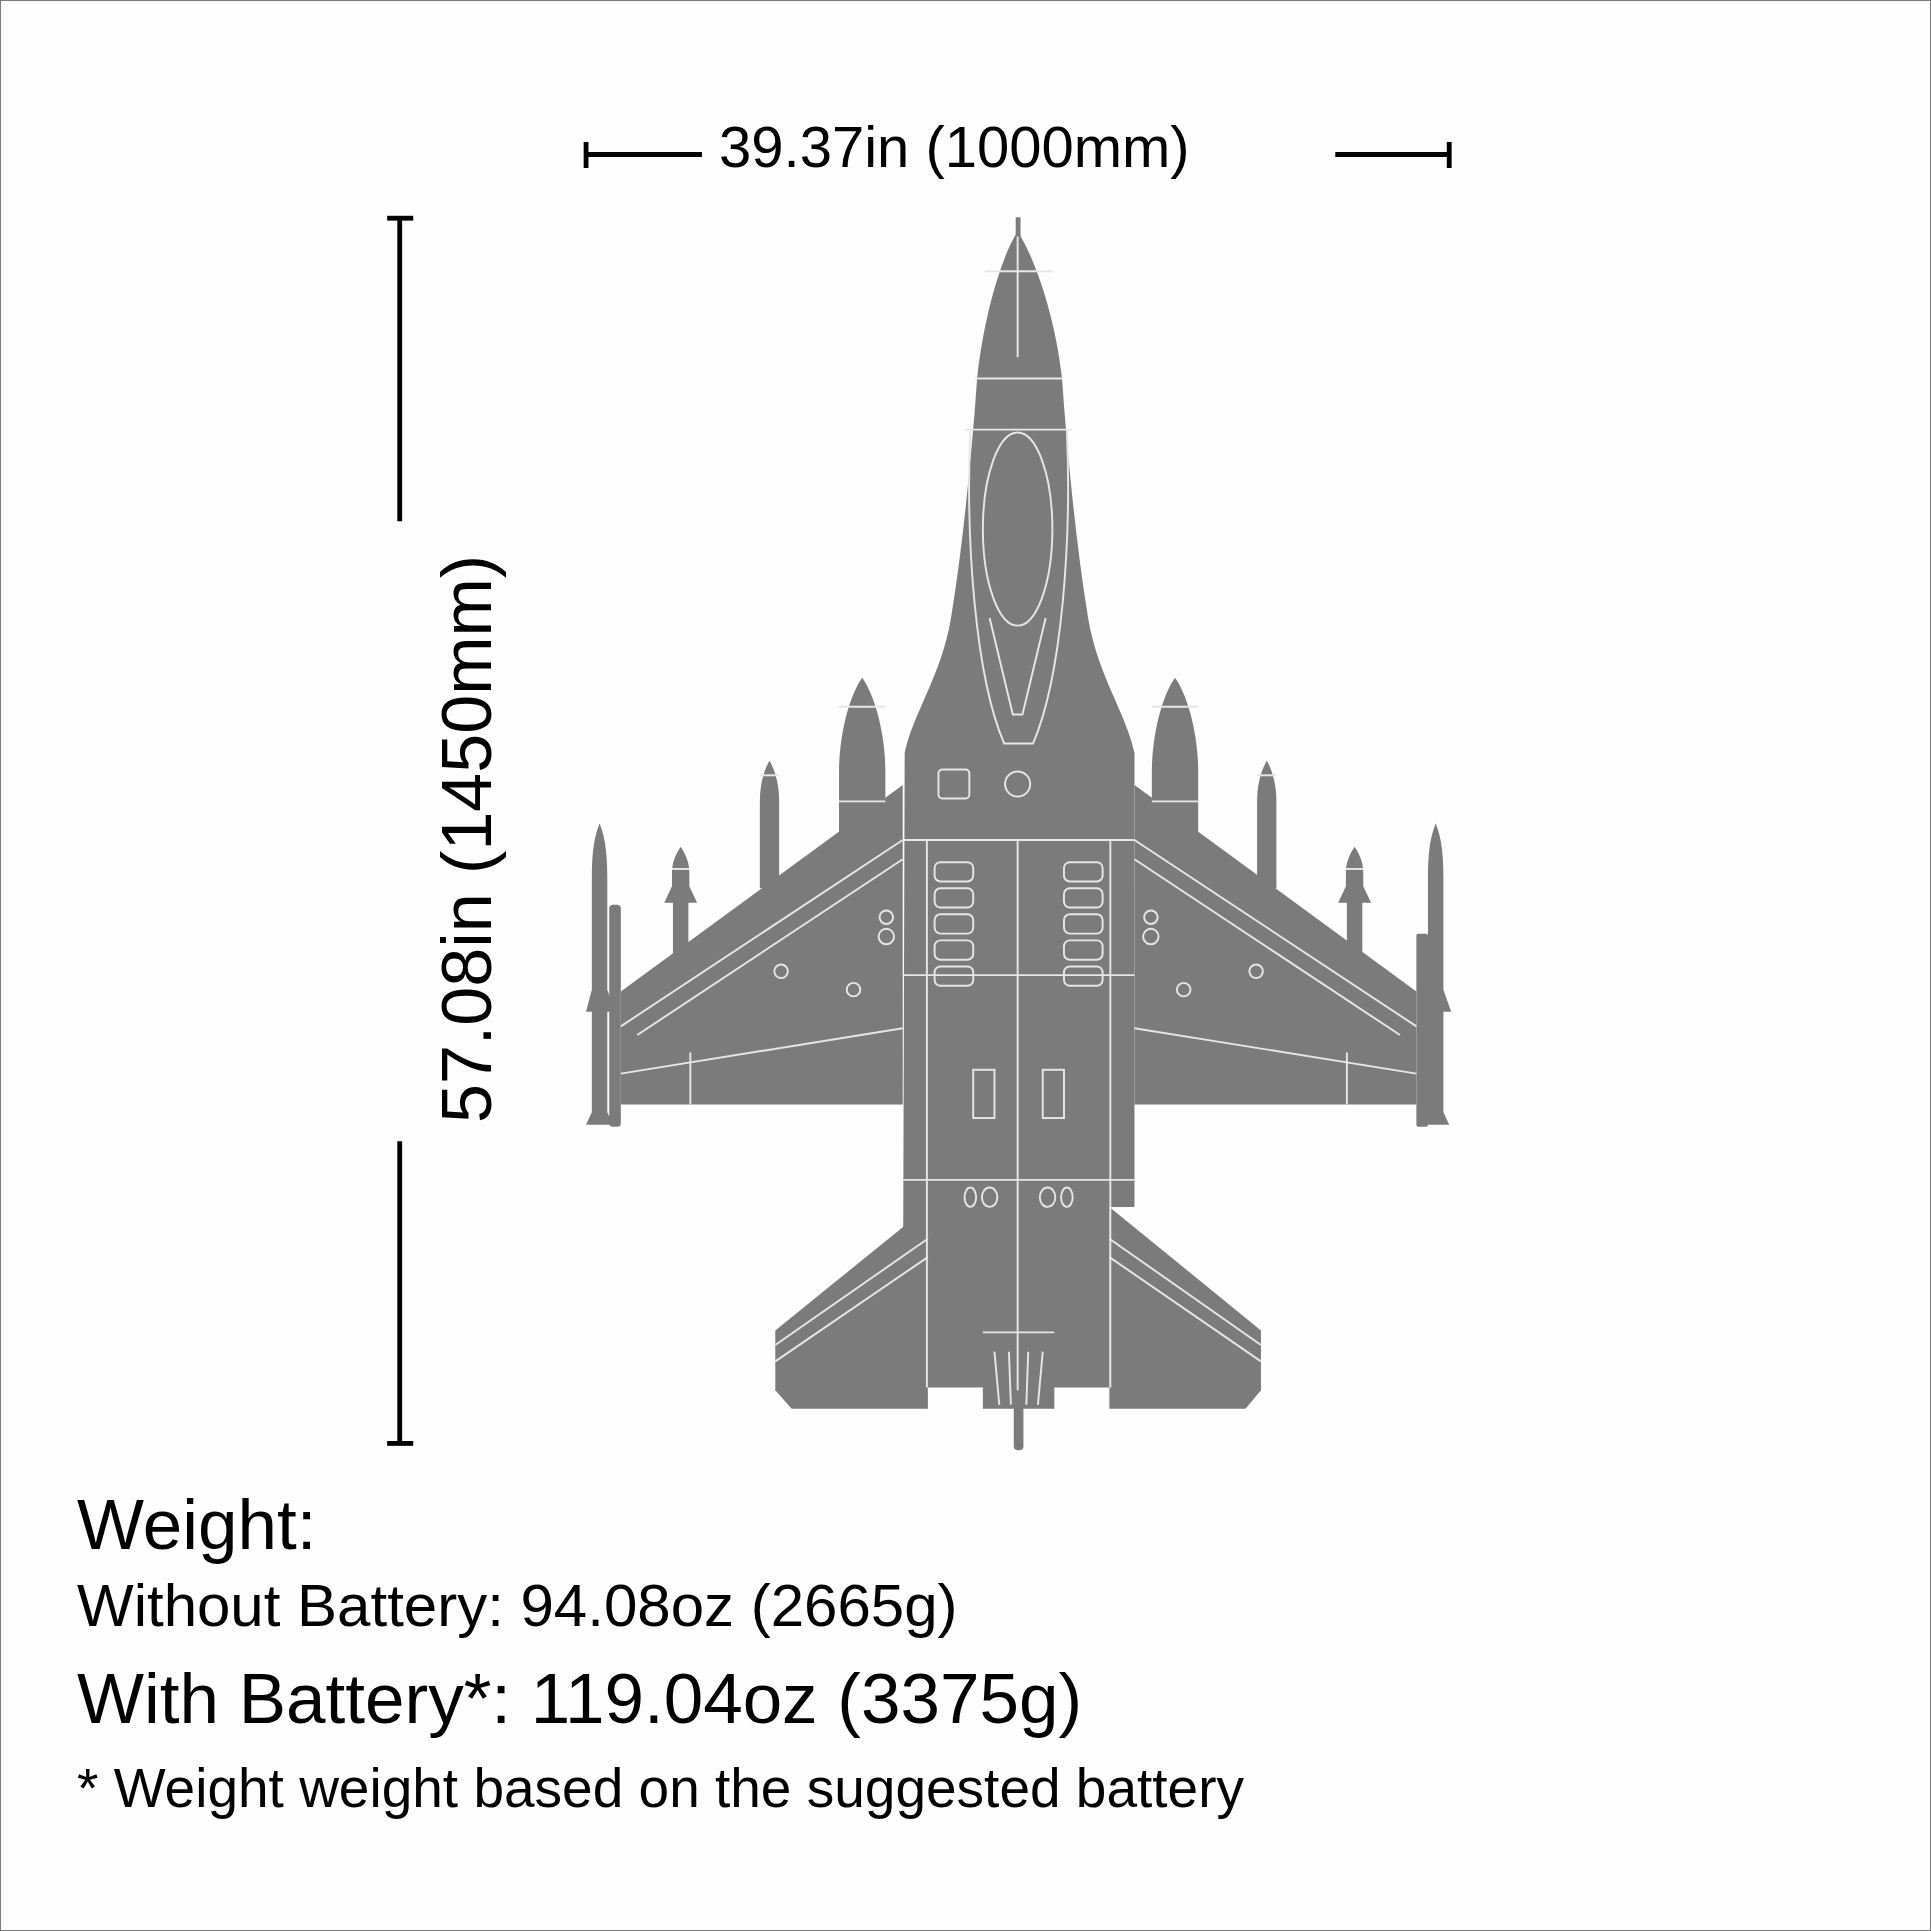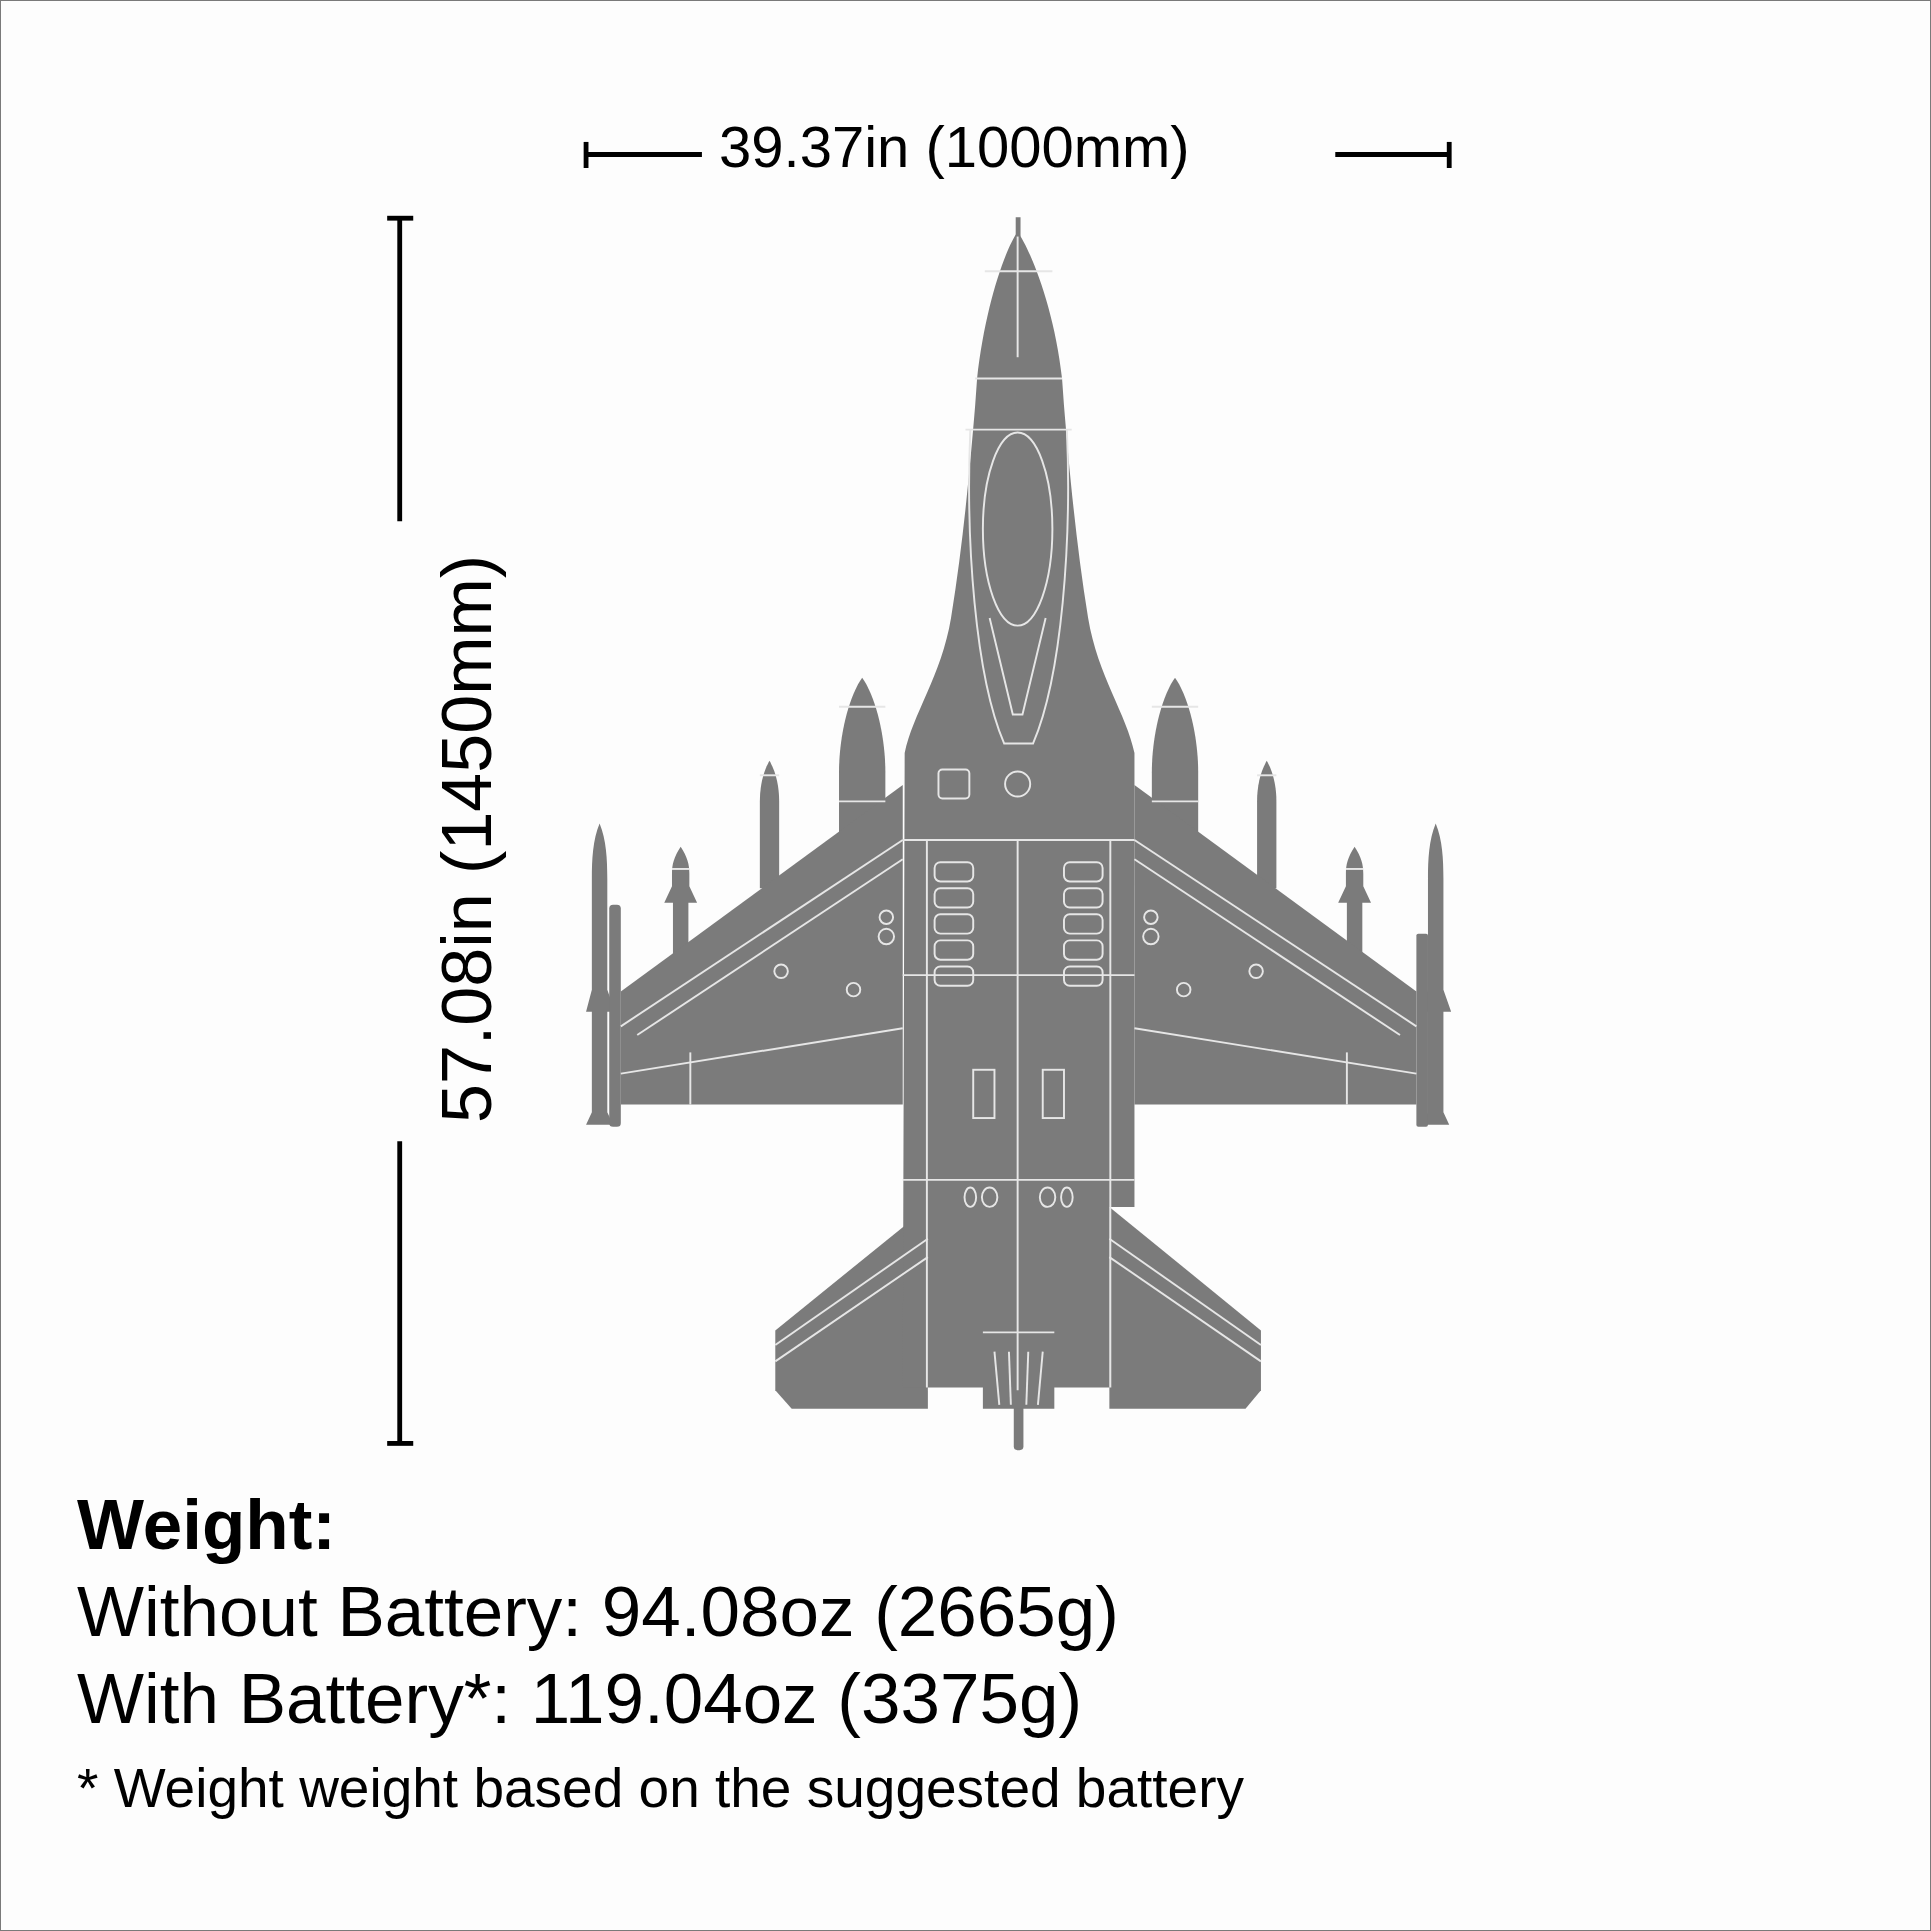--- a/index.html
+++ b/index.html
@@ -2,22 +2,22 @@
 <html><head>
 <meta charset="utf-8">
 <style>
   html, body { margin: 0; padding: 0; background: #ffffff; }
   body { width: 1931px; height: 1931px; position: relative; overflow: hidden; }
   .frame { position: absolute; left: 0; top: 0; width: 1929px; height: 1929px; border: 1px solid #7a7a7a; background: #fdfdfd; }
   .txt { position: absolute; color: #000; font-family: "Liberation Sans", "DejaVu Sans", sans-serif; white-space: nowrap; line-height: 1; }
   .width-label { left: 719px; top: 118px; font-size: 58px; }
   .height-label-wrap { position: absolute; left: 432px; top: 1123px; transform: rotate(-90deg); transform-origin: 0 0; }
   .height-label-wrap .txt { position: static; font-size: 70px; }
-  .weight-title { left: 77px; top: 1489px; font-size: 71px; font-weight: bold; }
-  .weight-line1 { left: 77px; top: 1576px; font-size: 71px; }
+  .weight-title { left: 77px; top: 1489px; font-size: 71px; font-weight: normal; }
+  .weight-line1 { left: 77px; top: 1576px; font-size: 60px; }
   .weight-line2 { left: 77px; top: 1663px; font-size: 71px; text-align: center; }
   .footnote { left: 77px; top: 1761px; font-size: 55px; }
   svg.art { position: absolute; left: 0; top: 0; }
 </style>
 </head>
 <body>
 
 <div class="frame"></div>
 
 <svg class="art" width="1931" height="1931" viewBox="0 0 2000 2000">

